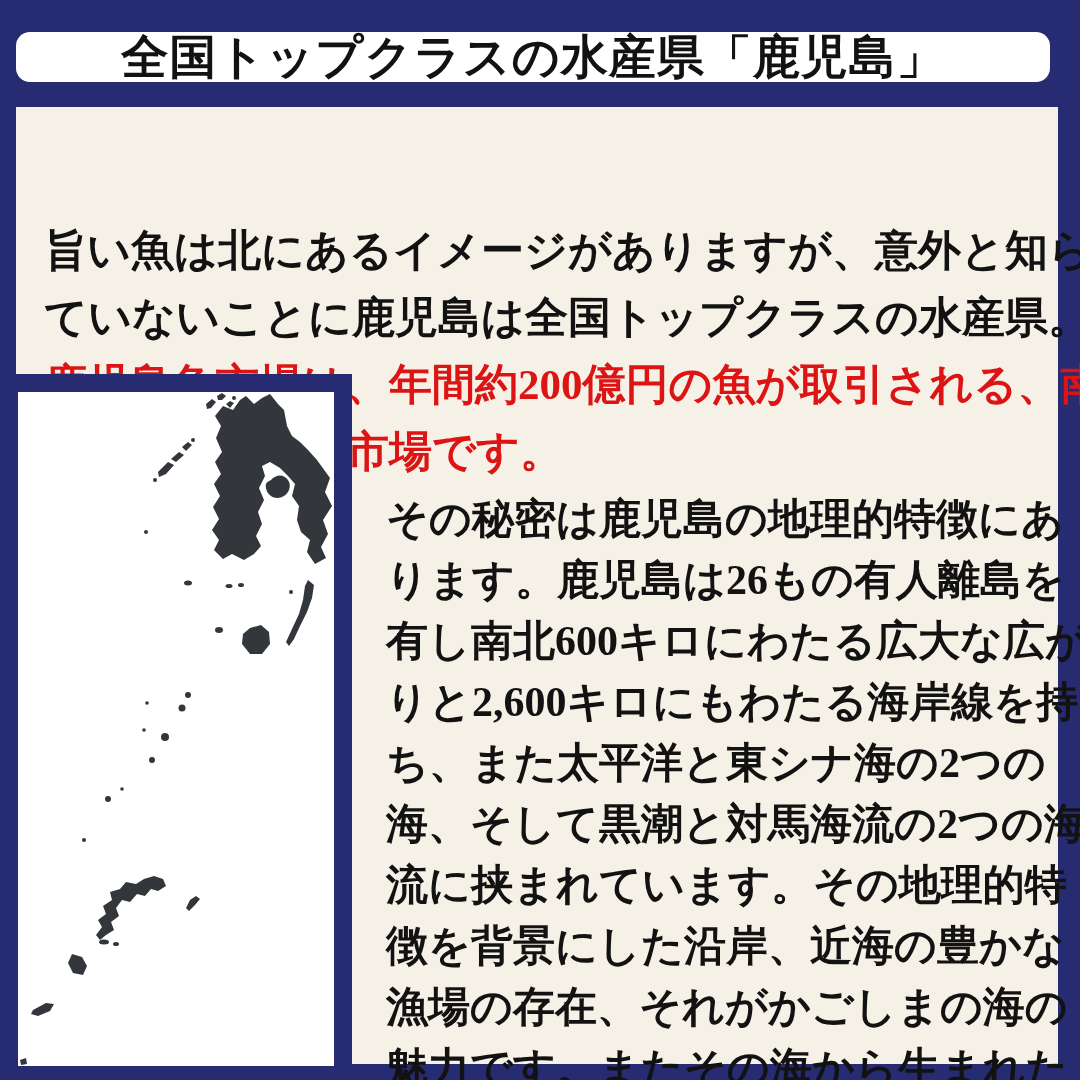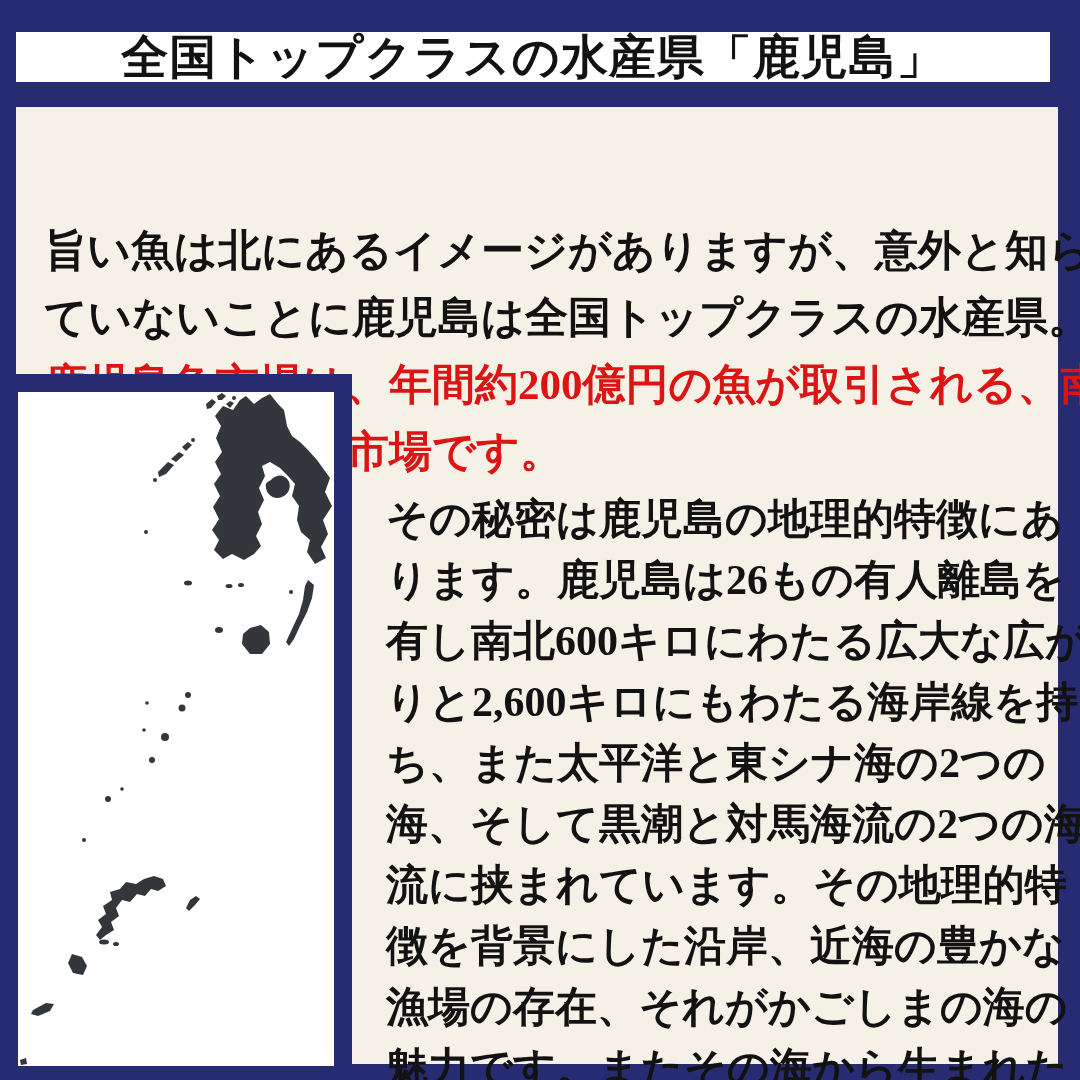--- a/index.html
+++ b/index.html
@@ -20,21 +20,21 @@
     width:1080px;height:1080px;
     background:var(--navy);
     overflow:hidden;
   }
   
   .title-band{
     position:absolute;
     left:16px;top:32px;
     width:1034px;height:50px;
     background:var(--white);
-    display:flex;align-items:center;justify-content:center;
+    display:flex;align-items:center;justify-content:center;border-radius:14px;
   }
   .title-band .title{
     font-size:47px;
     font-weight:bold;
     color:var(--ink);
     letter-spacing:1px;
     white-space:nowrap;
     line-height:50px;
   }
   

